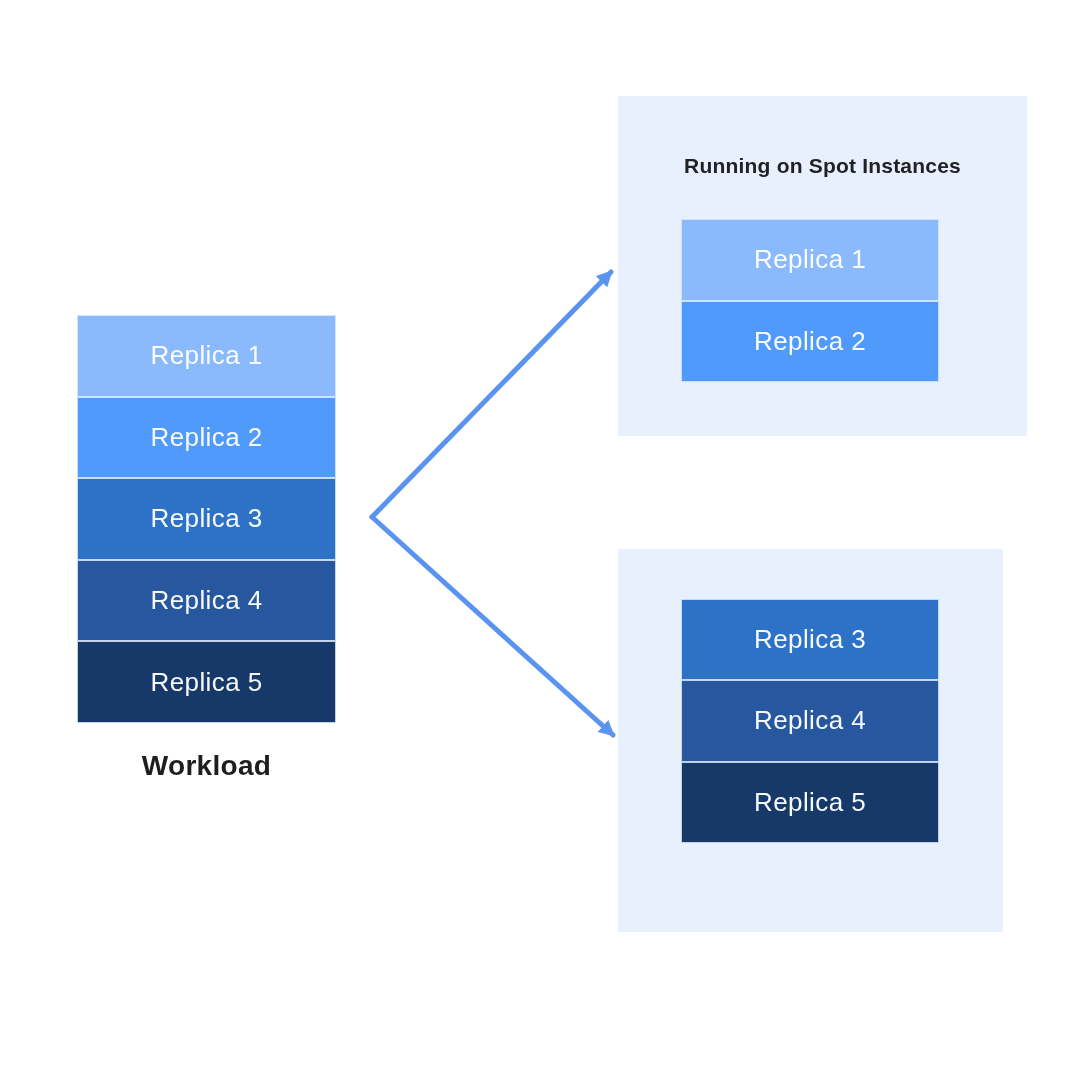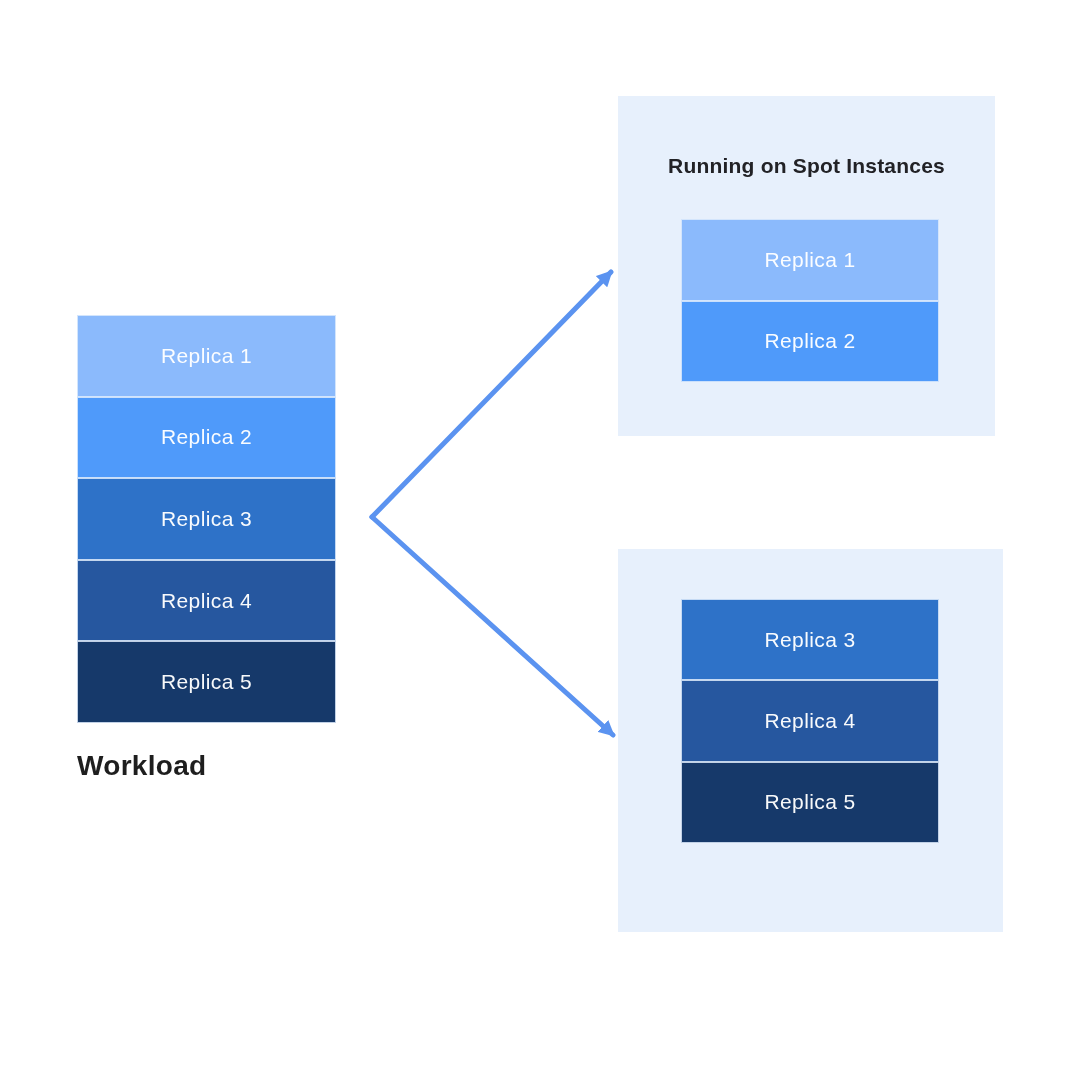--- a/index.html
+++ b/index.html
@@ -19,42 +19,42 @@
   
   .workload-stack {
     left: 77px; top: 315px;
     width: 259px; height: 408px;
     display: flex; flex-direction: column;
   }
   .replica-row {
     flex: 1;
     display: flex; align-items: center; justify-content: center;
     color: rgba(255,255,255,0.97);
-    font-size: 21px;
+    font-size: 26px;
     letter-spacing: 0.4px;
     border: 1px solid rgba(223,236,252,0.85);
     box-sizing: border-box;
   }
   .workload-label {
     left: 77px; top: 750px;
     width: 259px;
-    text-align: left;
+    text-align: center;
     font-size: 28px;
     font-weight: 700;
     color: #1e1e1e;
     letter-spacing: 0.3px;
   }
 
   
   .panel {
     background: #e7f0fc;
   }
   .panel-spot {
     left: 618px; top: 96px;
-    width: 377px; height: 340px;
+    width: 409px; height: 340px;
   }
   .panel-ondemand {
     left: 618px; top: 549px;
     width: 385px; height: 383px;
   }
   .panel-title {
     position: absolute;
     left: 0; width: 100%;
     text-align: center;
     font-size: 21px;

